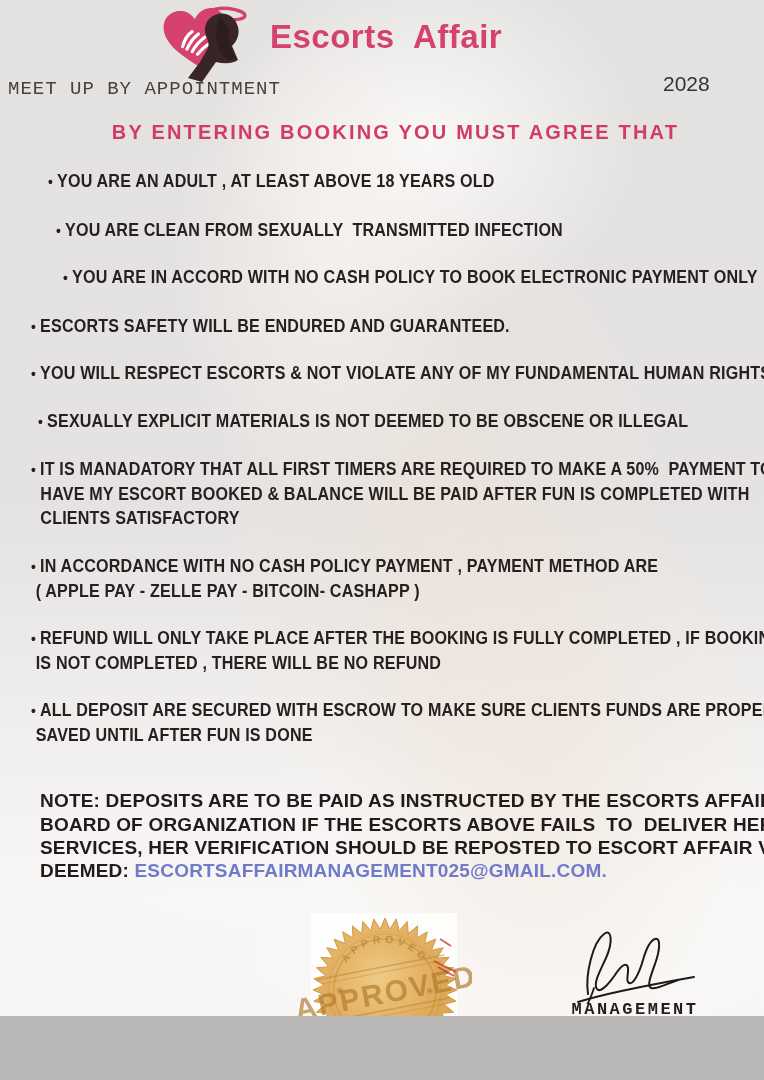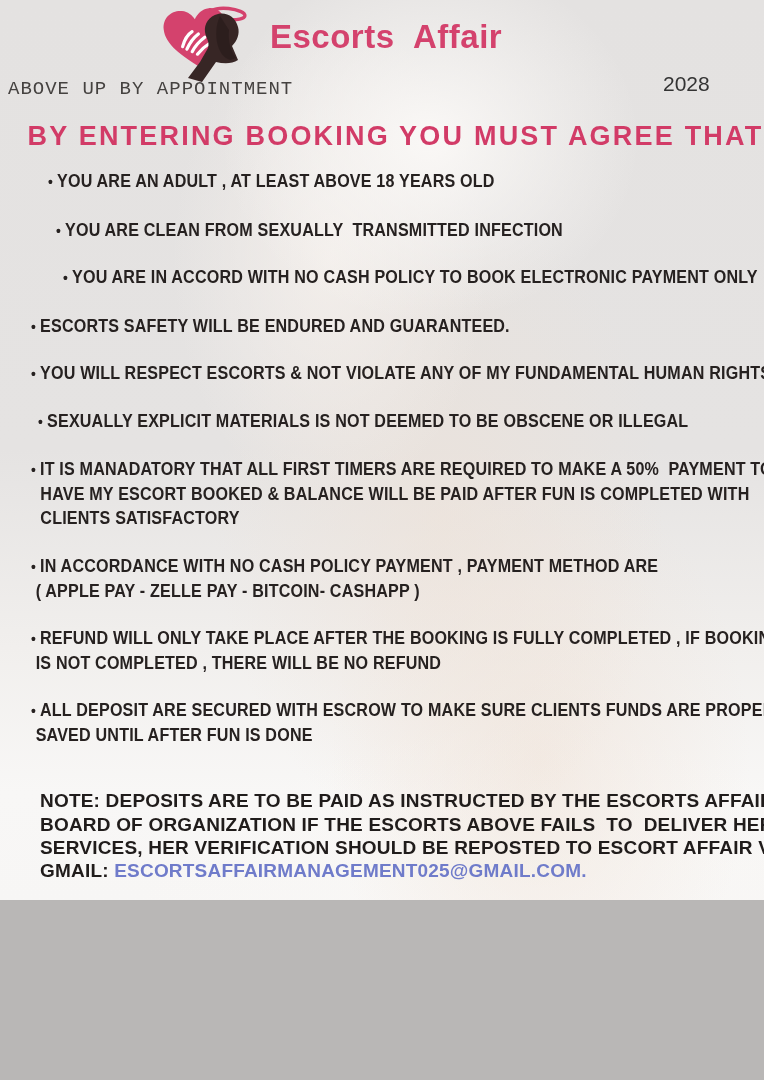--- a/index.html
+++ b/index.html
@@ -1,34 +1,34 @@
 <!DOCTYPE html>
 <html><head>
 <meta charset="utf-8">
 <style>
   html,body{margin:0;padding:0;background:#b9b7b6;}
   .page{
-    position:relative;width:764px;height:900px;overflow:hidden;
+    position:relative;width:764px;height:1016px;overflow:hidden;
     font-family:"Liberation Sans",sans-serif;color:#262120;
     background:
       radial-gradient(300px 260px at 430px 140px, rgba(251,249,247,.95), rgba(251,249,247,0) 70%),
       radial-gradient(220px 340px at 330px 260px, rgba(245,240,236,.85), rgba(245,240,236,0) 72%),
       radial-gradient(300px 430px at 440px 520px, rgba(238,226,216,.6), rgba(238,226,216,0) 75%),
       radial-gradient(280px 400px at 540px 760px, rgba(240,228,218,.65), rgba(240,228,218,0) 75%),
       radial-gradient(520px 320px at 520px 980px, rgba(250,248,246,.9), rgba(250,248,246,0) 82%),
       linear-gradient(#e4e2e1 0%, #e5e3e2 50%, #f1efed 72%, #f8f7f6 88%, #f7f6f5 100%);
   }
   .logo-svg{position:absolute;left:158px;top:2px;width:104px;height:80px;}
   .brand-name{position:absolute;left:270px;top:18px;font-size:33px;font-weight:800;
     color:#d4426d;letter-spacing:.5px;word-spacing:10px;}
   .tagline{position:absolute;left:8px;top:78px;font-family:"Liberation Mono",monospace;
     font-size:19px;color:#454240;letter-spacing:1px;white-space:pre;}
   .year{position:absolute;left:663px;top:72px;font-size:21px;color:#333;}
   .agree-heading{position:absolute;left:0;right:0;top:121px;text-align:center;
-    font-size:27px;font-weight:800;letter-spacing:2.2px;color:#d23b67;padding-left:27px;}
+    font-size:20px;font-weight:800;letter-spacing:2.2px;color:#d23b67;padding-left:27px;}
   .item{position:absolute;font-weight:700;font-size:17.5px;line-height:24px;
     color:#262120;white-space:pre;letter-spacing:.2px;
     transform:scaleX(.92);transform-origin:0 0;}
   .item::before{content:"\2022  ";font-size:15px;}
   .i1{left:48px;top:169px}.i2{left:56px;top:218px}.i3{left:63px;top:265px}
   .i4{left:31px;top:314px}.i5{left:31px;top:361px}.i6{left:38px;top:409px}
   .i7{left:31px;top:457px}.i8{left:31px;top:554px}.i9{left:31px;top:626px}
   .i10{left:31px;top:698px}
   .note{position:absolute;left:40px;top:789px;font-size:19px;font-weight:700;
     line-height:23.5px;letter-spacing:.2px;color:#201c1b;white-space:pre;}
@@ -60,21 +60,21 @@
         <path d="M33,49 C37,43 42,39 47,36"></path>
         <path d="M38,52 C43,47 48,44 52,42"></path>
       </g>
     </g>
     <ellipse cx="70" cy="12" rx="17" ry="5.5" fill="none" stroke="#d4426d" stroke-width="3.4" transform="rotate(6 70 12)"></ellipse>
     <path d="M60,12 C51,14 46,22 47,30 C48,36 52,40 50,46 L42,60 L30,76 L44,80 L58,60 C66,62 74,62 80,58 L74,44 C79,39 82,32 80,25 C77.5,15 69,10 60,12 Z" fill="#372625"></path>
     <path d="M62,14 C58,22 57,34 60,44 C62,51 66,56 72,58 L78,56 C72,48 70,38 71,28 Z" fill="#241817" opacity=".55"></path>
   </svg>
   <div class="brand-name">Escorts Affair</div>
 
-  <div class="tagline">ABOVE UP BY APPOINTMENT</div>
+  <div class="tagline">MEET UP BY APPOINTMENT</div>
   <div class="year">2028</div>
 
   <div class="agree-heading">BY ENTERING BOOKING YOU MUST AGREE THAT</div>
 
   <div class="item i1">YOU ARE AN ADULT , AT LEAST ABOVE 18 YEARS OLD</div>
   <div class="item i2">YOU ARE CLEAN FROM SEXUALLY  TRANSMITTED INFECTION</div>
   <div class="item i3">YOU ARE IN ACCORD WITH NO CASH POLICY TO BOOK ELECTRONIC PAYMENT ONLY</div>
   <div class="item i4">ESCORTS SAFETY WILL BE ENDURED AND GUARANTEED.</div>
   <div class="item i5">YOU WILL RESPECT ESCORTS &amp; NOT VIOLATE ANY OF MY FUNDAMENTAL HUMAN RIGHTS</div>
   <div class="item i6">SEXUALLY EXPLICIT MATERIALS IS NOT DEEMED TO BE OBSCENE OR ILLEGAL</div>
@@ -84,21 +84,21 @@
   <div class="item i8">IN ACCORDANCE WITH NO CASH POLICY PAYMENT , PAYMENT METHOD ARE
  ( APPLE PAY - ZELLE PAY - BITCOIN- CASHAPP )</div>
   <div class="item i9">REFUND WILL ONLY TAKE PLACE AFTER THE BOOKING IS FULLY COMPLETED , IF BOOKING
  IS NOT COMPLETED , THERE WILL BE NO REFUND</div>
   <div class="item i10">ALL DEPOSIT ARE SECURED WITH ESCROW TO MAKE SURE CLIENTS FUNDS ARE PROPERLY
  SAVED UNTIL AFTER FUN IS DONE</div>
 
   <div class="note">NOTE: DEPOSITS ARE TO BE PAID AS INSTRUCTED BY THE ESCORTS AFFAIR   .
 BOARD OF ORGANIZATION IF THE ESCORTS ABOVE FAILS  TO  DELIVER HER  .
 SERVICES, HER VERIFICATION SHOULD BE REPOSTED TO ESCORT AFFAIR VIA</div>
-  <div class="note-line4"><span>GMAIL: </span><span class="email">ESCORTSAFFAIRMANAGEMENT025@GMAIL.COM.</span></div>
+  <div class="note-line4"><span>DEEMED: </span><span class="email">ESCORTSAFFAIRMANAGEMENT025@GMAIL.COM.</span></div>
 
   <div class="seal-panel"></div>
   <svg class="seal-svg" viewBox="0 0 174 174">
     <defs>
       <radialGradient id="gGold" cx="45%" cy="40%" r="65%">
         <stop offset="0%" stop-color="#eecb86"></stop>
         <stop offset="60%" stop-color="#e3b164"></stop>
         <stop offset="100%" stop-color="#d9a04b"></stop>
       </radialGradient>
       <path id="arcTop" d="M 40,87 A 47,47 0 0 1 134,87" fill="none"></path>

